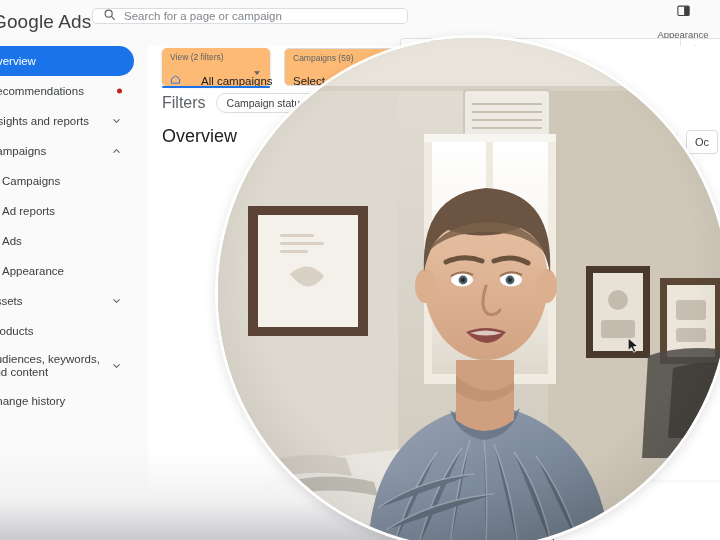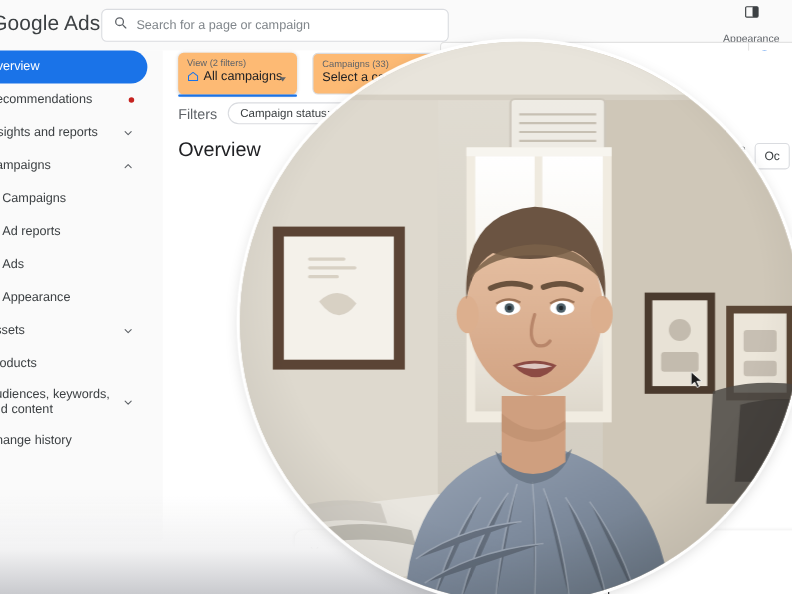--- a/index.html
+++ b/index.html
@@ -33,21 +33,21 @@
   }
   .brand {
     position: absolute; left: -8px; top: 11px;
     font-size: 19px; color: #3c4043; letter-spacing: .1px;
     white-space: nowrap;
   }
   .brand .g1 { color: #3c4043; }
 
   .searchbox {
     position: absolute; left: 92px; top: 8px;
-    width: 316px; height: 30px;
+    width: 316px; height: 16px;
     border: 1px solid #dadce0; border-radius: 5px;
     background: #fff;
     display: flex; align-items: center; gap: 8px;
     padding: 0 10px;
   }
   .searchbox .sicon { flex: 0 0 auto; display: block; }
   .searchbox .splaceholder {
     font-size: 11.5px; color: #80868b; white-space: nowrap;
   }
 
@@ -124,36 +124,36 @@
     background: #fdba74; border-radius: 5px;
     box-shadow: 0 1px 3px rgba(60,64,67,.26);
     padding: 4px 8px 0 8px;
     position: relative;
   }
   .selector.outlined {
     box-shadow: none; border: 1px solid #dadce0; width: 140px;
   }
   .selector .sub { font-size: 8.5px; color: #5f6368; white-space: nowrap; }
   .selector .val {
-    font-size: 11.5px; color: #202124; margin-top: 2px;
-    display: flex; gap: 4px; white-space: nowrap;
+    font-size: 11.5px; color: #202124; margin-top: 12px;
+    display: flex; align-items: center; gap: 20px; white-space: nowrap;
   }
   .selector .underline {
     position: absolute; left: 0; right: 0; bottom: -2px; height: 2.5px;
     background: #1a73e8; border-radius: 2px;
   }
   .selector .caret {
     position: absolute; right: 8px; top: 16px;
   }
 
   .filters-row {
     position: absolute; left: 14px; top: 47px;
     display: flex; align-items: center; gap: 10px;
   }
-  .filters-label { font-size: 13px; color: #5f6368; }
+  .filters-label { font-size: 16px; color: #5f6368; }
   .chip {
     height: 20px; padding: 0 10px;
     border: 1px solid #dadce0; border-radius: 11px;
     display: flex; align-items: center;
     font-size: 10.5px; color: #3c4043; white-space: nowrap;
     background: #fff;
   }
 
   .page-title {
     position: absolute; left: 14px; top: 80px;
@@ -378,21 +378,21 @@
           </div>
           <span class="caret">
             <svg width="10" height="10" viewBox="0 0 24 24" fill="#5f6368">
                 <polygon points="5 8 19 8 12 17"></polygon>
               </svg>
           </span>
           <div class="underline"></div>
         </div>
 
         <div class="selector outlined">
-          <div class="sub">Campaigns (33)</div>
+          <div class="sub">Campaigns (59)</div>
           <div class="val">Select a campaign</div>
         </div>
       </div>
 
       <div class="filters-row">
         <span class="filters-label">Filters</span>
         <span class="chip">Campaign status: All</span>
         <span class="chip">Ad g</span>
       </div>
 

